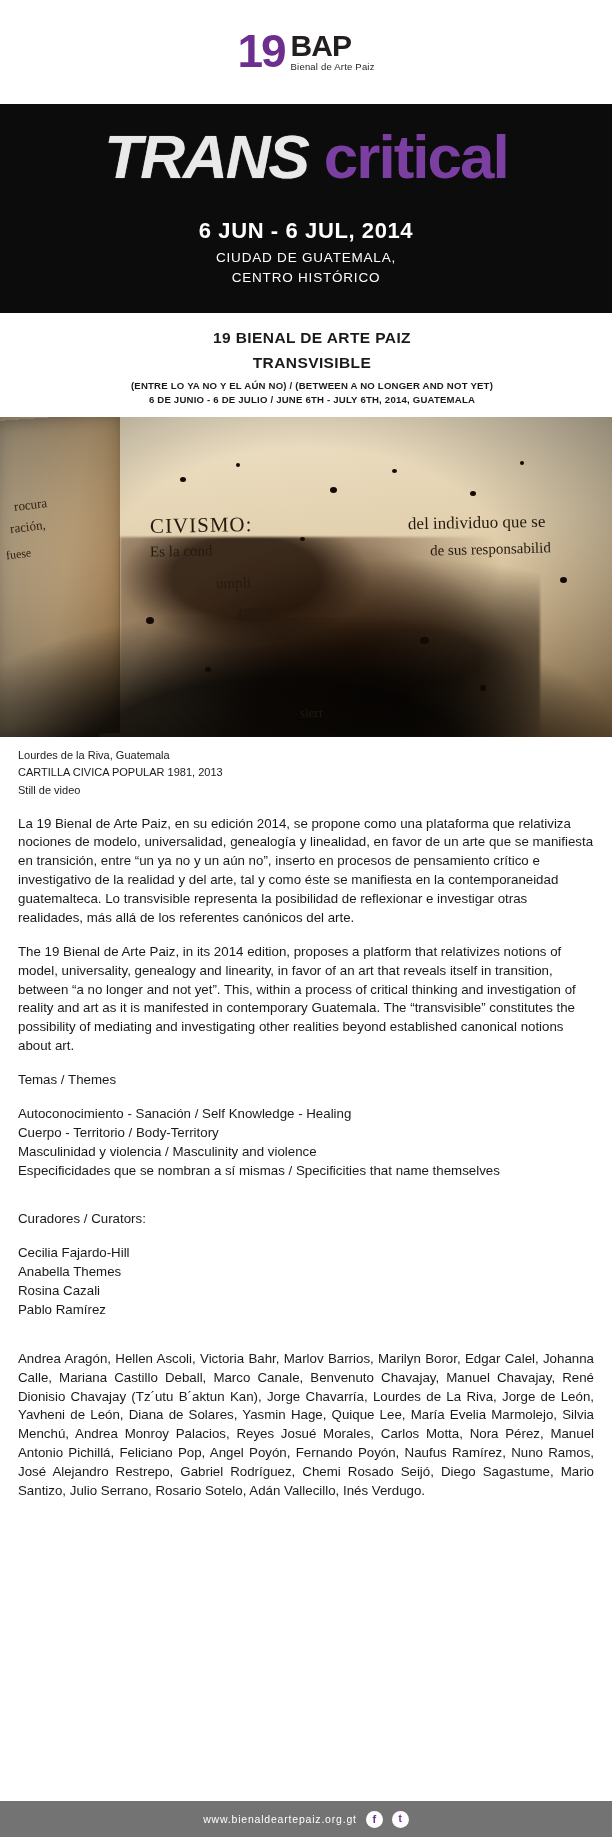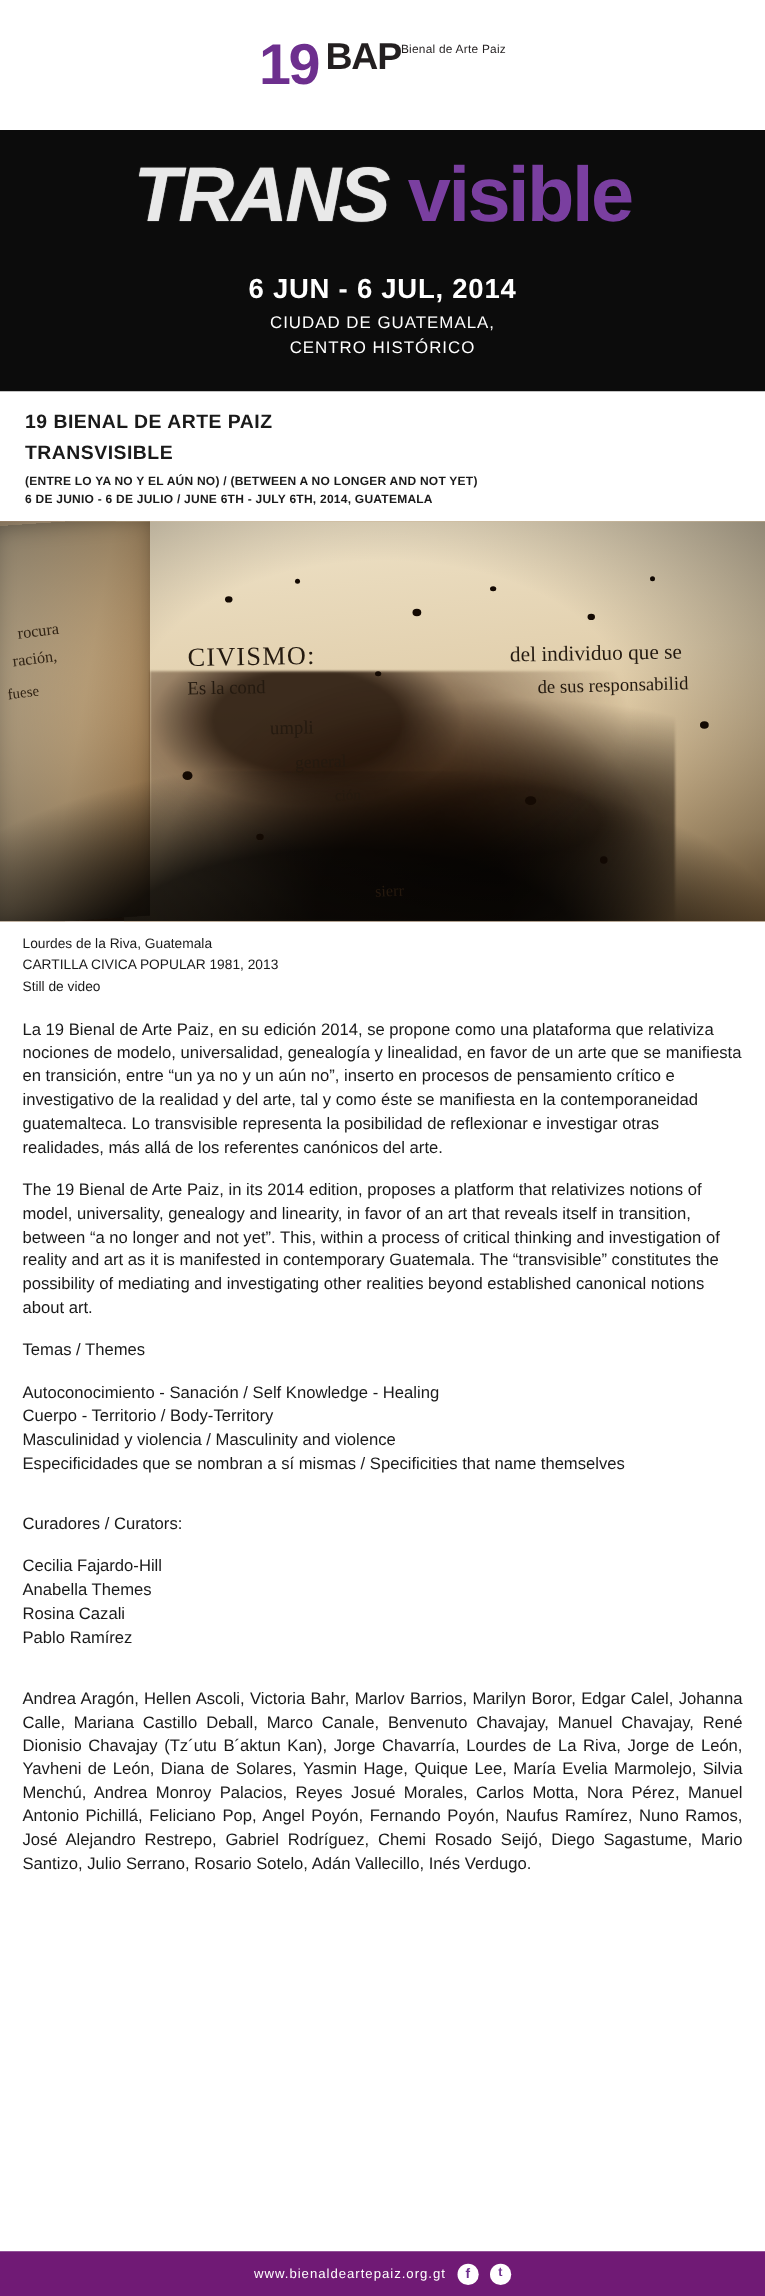--- a/index.html
+++ b/index.html
@@ -37,21 +37,21 @@
   .logo-19 {
     font-family: "Liberation Sans", sans-serif;
     font-size: 46px;
     font-weight: bold;
     color: #6d2f8e;
     line-height: 0.95;
     letter-spacing: -2px;
   }
   .logo-right {
     display: flex;
-    flex-direction: row;
+    flex-direction: column;
     justify-content: center;
     padding-top: 2px;
   }
   .logo-bap {
     font-size: 30px;
     font-weight: bold;
     color: #231f20;
     line-height: 0.9;
     letter-spacing: -1px;
   }
@@ -105,21 +105,21 @@
   }
   .hero-place {
     font-size: 13.5px;
     letter-spacing: 0.8px;
     line-height: 1.35;
     margin-top: 2px;
   }
 
   
   .heading {
-    text-align: left;
+    text-align: center;
     padding: 16px 8px 12px 20px;
   }
   .heading h1 {
     margin: 0;
     font-size: 15.5px;
     font-weight: bold;
     letter-spacing: 0.4px;
   }
   .heading h2 {
     margin: 7px 0 0 0;
@@ -283,21 +283,21 @@
     line-height: 1.42;
     text-align: justify;
   }
 
   
   .footer {
     position: absolute;
     left: 0; bottom: 0;
     width: 612px;
     height: 36px;
-    background: #701a75;
+    background: #737373;
     display: flex;
     align-items: center;
     justify-content: center;
     gap: 9px;
   }
   .footer .url {
     font-size: 10.5px;
     color: #ffffff;
     letter-spacing: 0.8px;
   }
@@ -326,21 +326,21 @@
       <div class="logo-right">
         <div class="logo-bap">BAP</div>
         <div class="logo-sub">Bienal de Arte Paiz</div>
       </div>
     </div>
   </div>
 
   <div class="hero">
     <div class="hero-title">
       <span class="hero-trans">TRANS</span>
-        <span class="hero-visible">visible</span>
+        <span class="hero-visible">critical</span>
     </div>
     <div class="hero-dates">6 JUN - 6 JUL, 2014</div>
     <div class="hero-place">CIUDAD DE GUATEMALA,</div>
     <div class="hero-place">CENTRO HISTÓRICO</div>
   </div>
 
   <div class="heading">
     <h1>19 BIENAL DE ARTE PAIZ</h1>
     <h2>TRANSVISIBLE</h2>
     <div class="sub1">(ENTRE LO YA NO Y EL AÚN NO) / (BETWEEN A NO LONGER AND NOT YET)</div>

